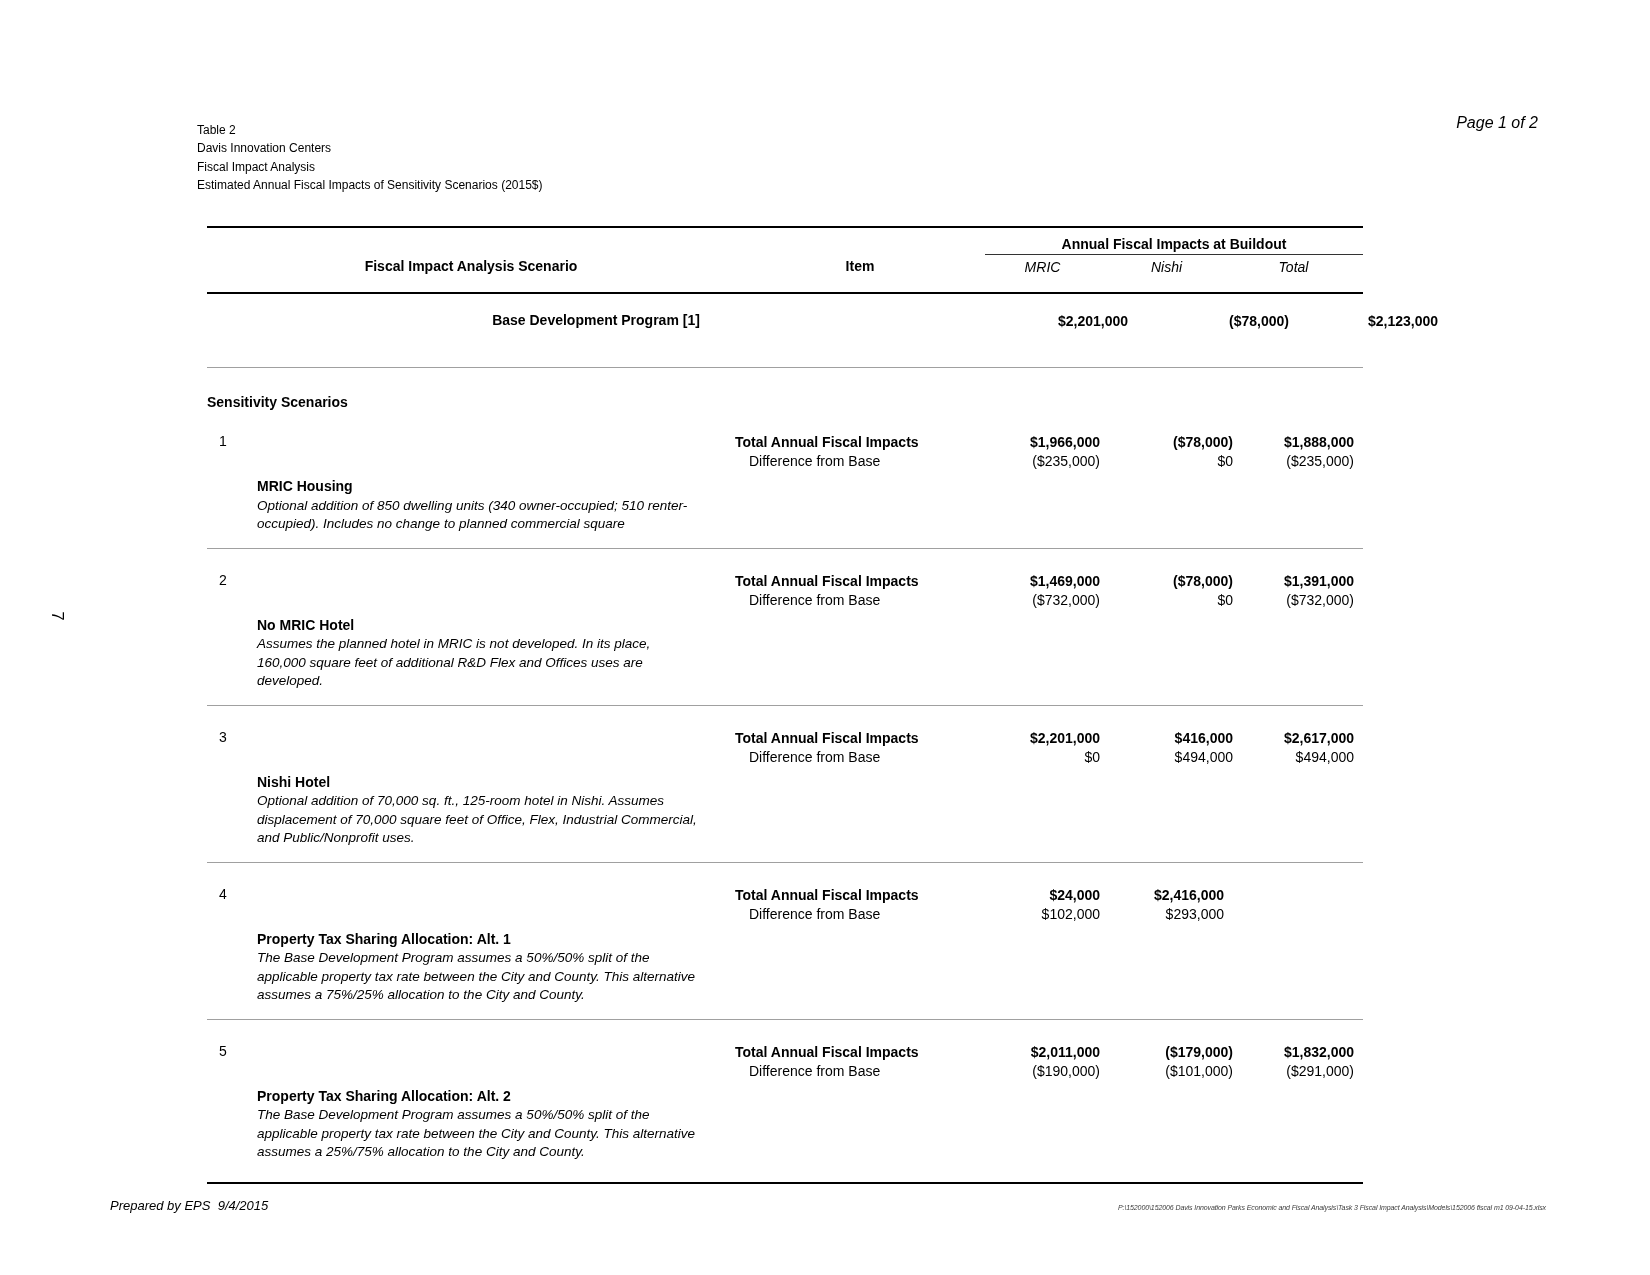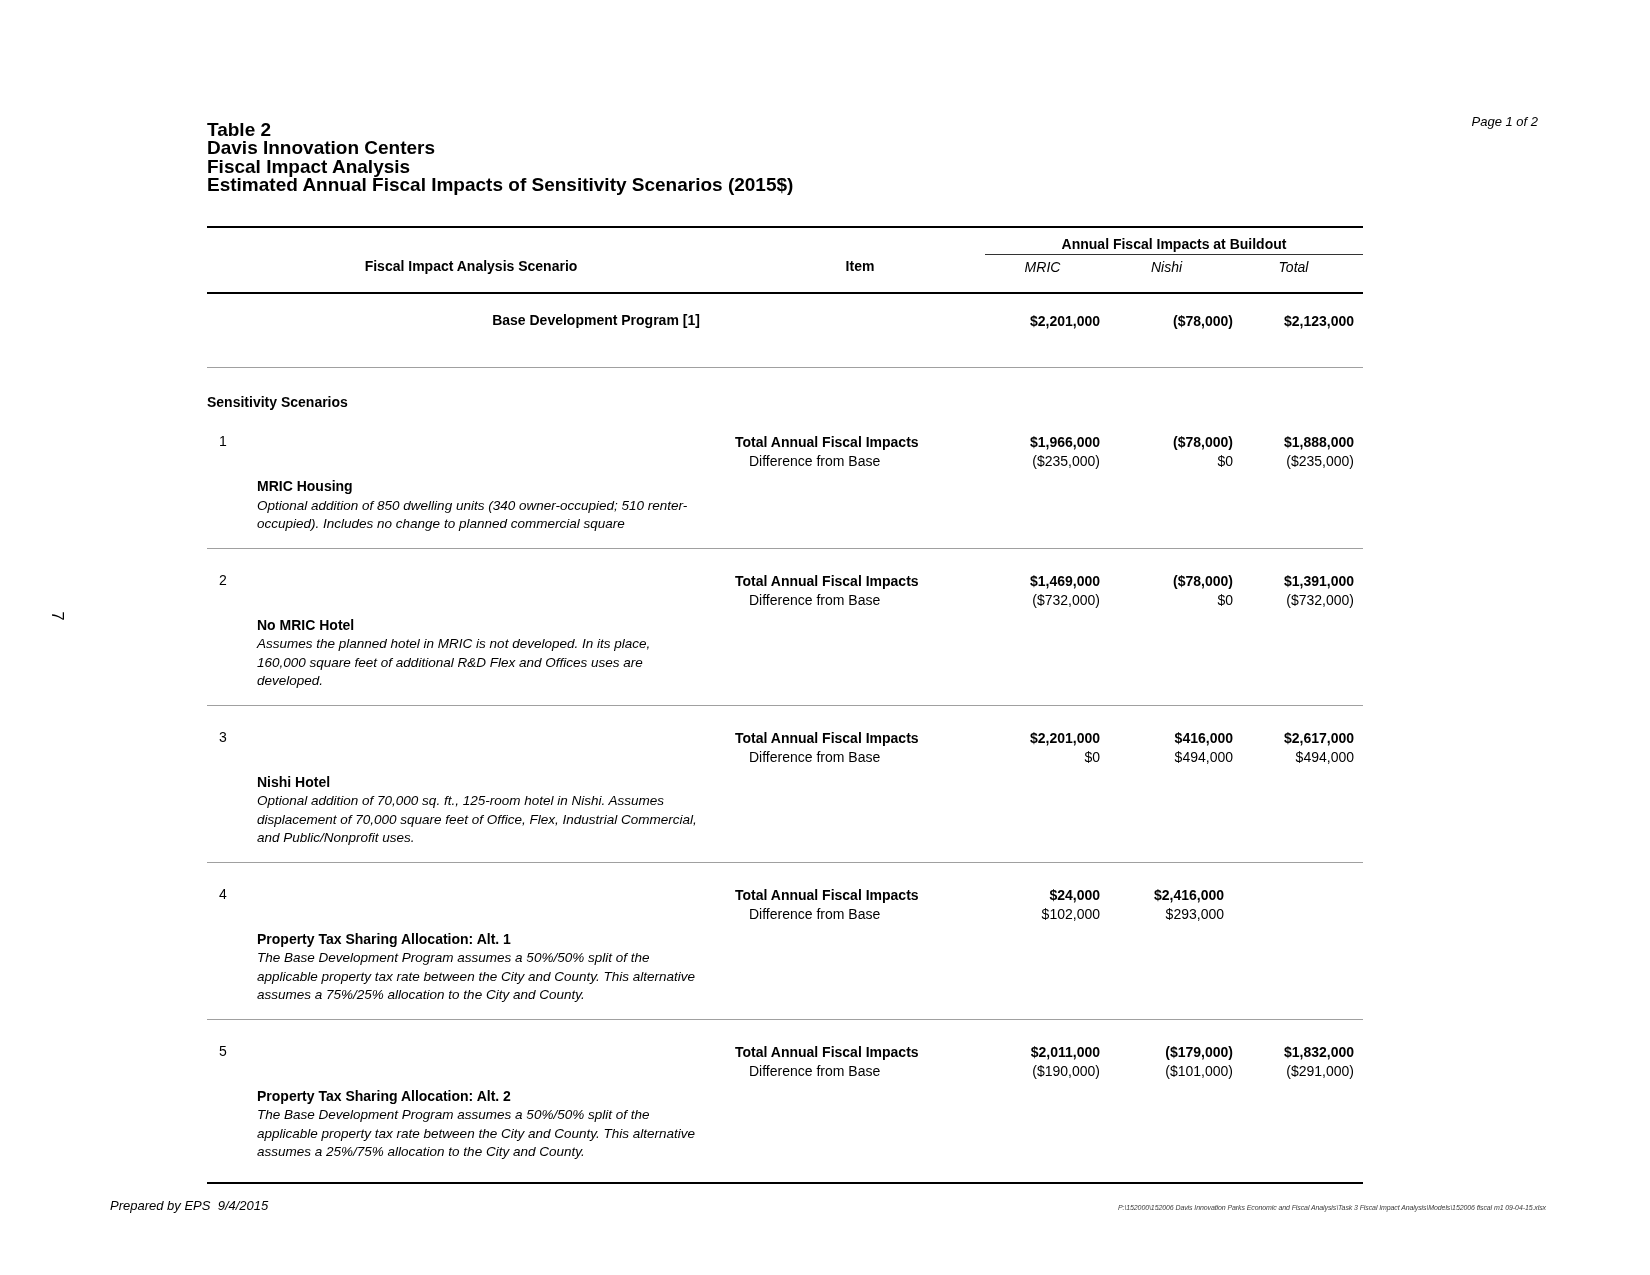--- a/index.html
+++ b/index.html
@@ -9,29 +9,29 @@
     height: 1275px;
     background: #ffffff;
     font-family: "Liberation Sans", sans-serif;
     color: #000;
     overflow: hidden;
   }
   .page-num-label {
     position: absolute;
     top: 114px;
     right: 112px;
-    font-size: 13px;
+    font-size: 16px;
     font-style: italic;
   }
   .title-block {
     position: absolute;
-    left: 207px;
+    left: 197px;
     top: 121px;
-    font-size: 19px;
-    font-weight: bold;
+    font-size: 12px;
+    font-weight: normal;
     line-height: 18.4px;
   }
   .side-num {
     position: absolute;
     left: 52px;
     top: 606px;
     font-size: 17px;
     transform: rotate(90deg);
   }
   .doc-table {
@@ -59,20 +59,21 @@
     padding-bottom: 15px;
     border-bottom: 2.5px solid #000;
   }
   .head-cols .c-val { text-align: center; font-style: italic; }
   .bold { font-weight: bold; text-align: center; }
   .base-row {
     grid-template-columns: 778px 115px 133px 130px;
     padding-top: 18px;
     padding-bottom: 36px;
     border-bottom: 1px solid #a0a0a0;
+    gap: 28px;
   }
   .section-label {
     padding-top: 26px;
     font-weight: bold;
   }
   .scenario {
     grid-template-columns: 50px 478px 250px 115px 133px 130px;
     padding-top: 23px;
     padding-bottom: 14px;
     border-bottom: 1px solid #a0a0a0;

